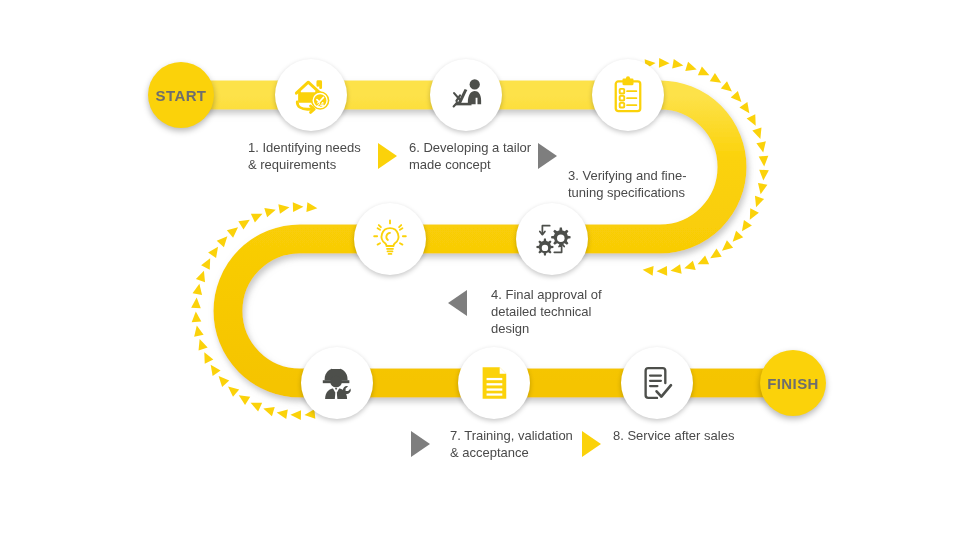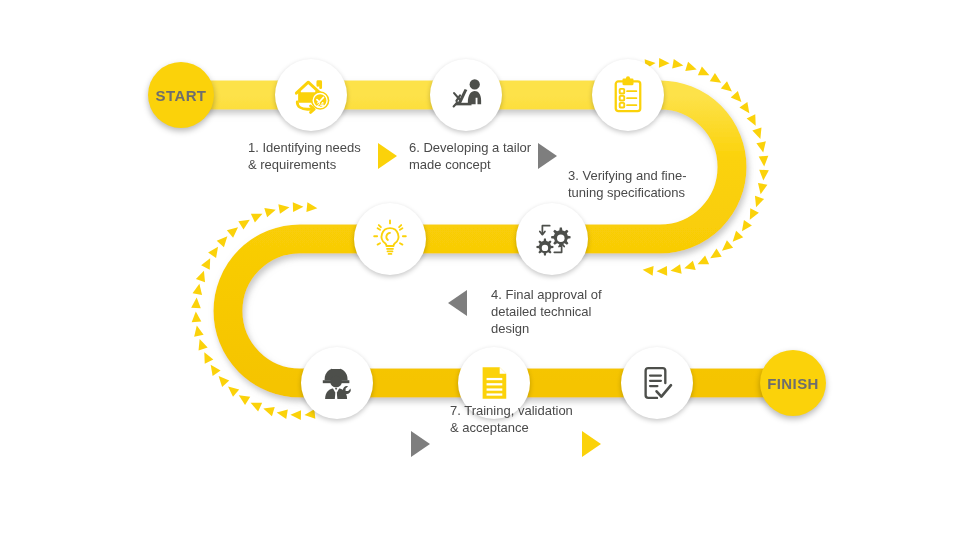--- a/index.html
+++ b/index.html
@@ -273,22 +273,23 @@
 &amp; requirements</div>
   <div class="label" style="left:409px;top:139px;width:130px;">6. Developing a tailor
 made concept</div>
   <div class="label" style="left:568px;top:139px;width:135px;margin-top:28px;">3. Verifying and fine-
 tuning specifications</div>
 
   <div class="label" style="left:491px;top:286px;width:125px;">4. Final approval of
 detailed technical
 design</div>
 
-  <div class="label" style="left:450px;top:402px;width:130px;">7. Training, validation
+  <div class="label" style="left:450px;top:427px;width:130px;">7. Training, validation
 &amp; acceptance</div>
+  <div class="label" style="left:613px;top:427px;width:140px;">8. Service after sales</div>
 
   <div class="arrow right" style="left:378px;top:143px;border-left:19px solid #FBD20A;"></div>
   <div class="arrow right" style="left:538px;top:143px;border-left:19px solid #7E7E7E;"></div>
   <div class="arrow left" style="left:448px;top:290px;border-right:19px solid #7E7E7E;"></div>
   <div class="arrow right" style="left:411px;top:431px;border-left:19px solid #7E7E7E;"></div>
   <div class="arrow right" style="left:582px;top:431px;border-left:19px solid #FBD20A;"></div>
 
 </div>
 
 </body></html>

